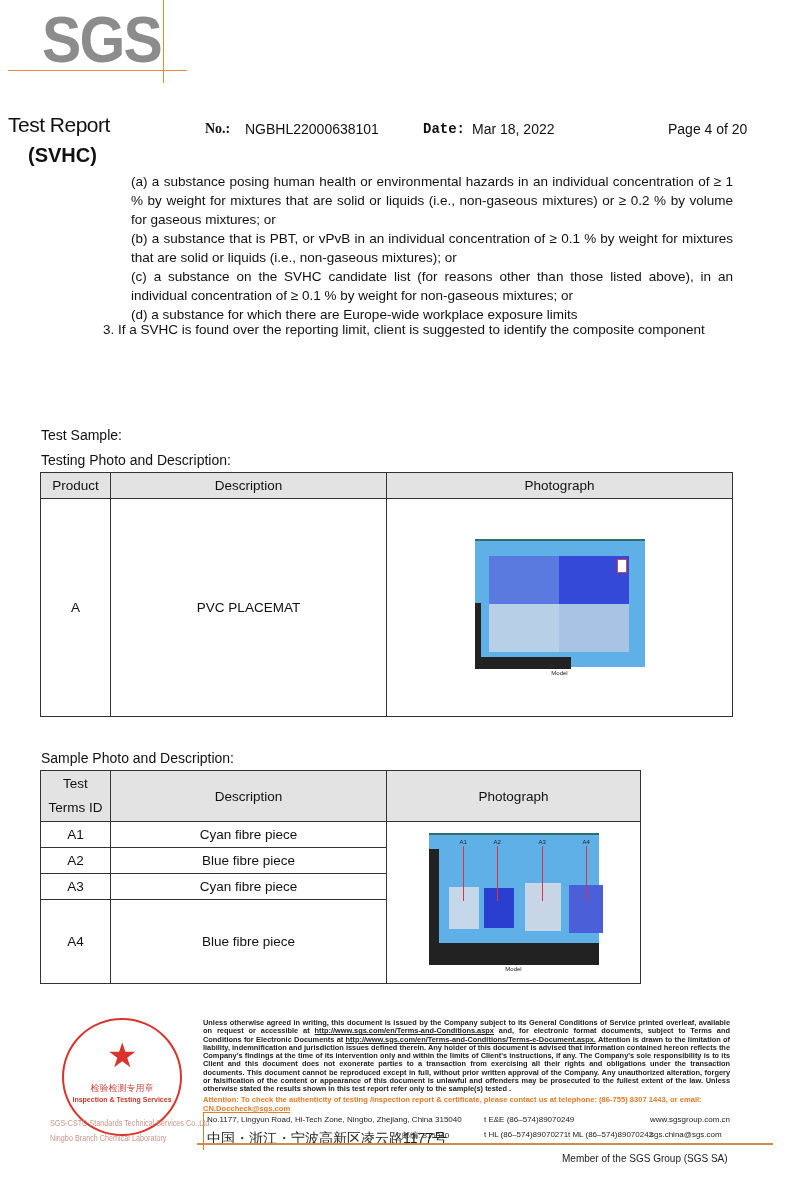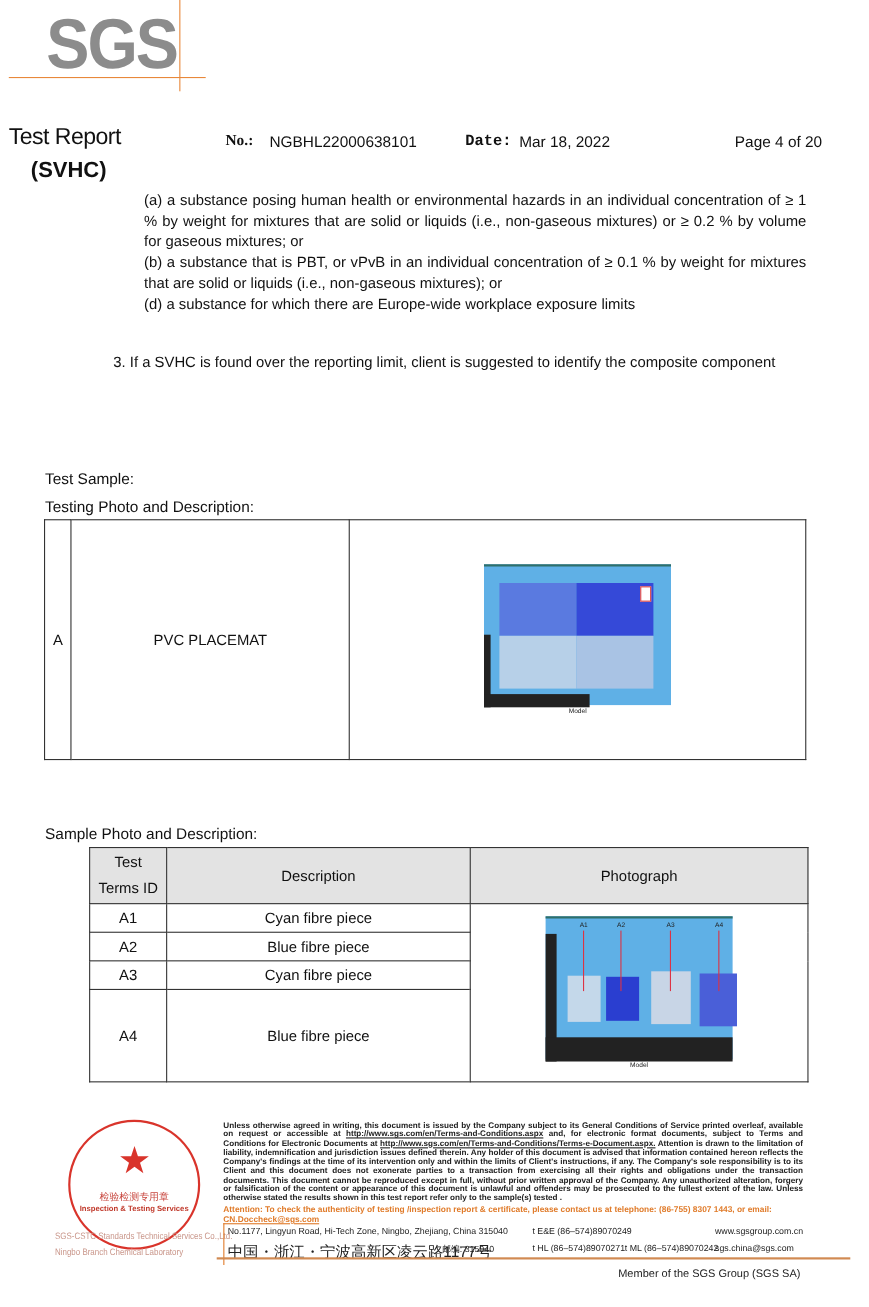--- a/index.html
+++ b/index.html
@@ -29,21 +29,21 @@
   .note3 { left: 103px; width: 630px; top: 320px; }
   .note3 .indent { padding-left: 17px; }
 
   .section-label { position: absolute; left: 41px; font-size: 14px; }
 
   
   table { position: absolute; border-collapse: collapse; font-size: 13.5px; }
   td, th { border: 1.5px solid #333; text-align: center; vertical-align: middle; font-weight: normal; }
   th { background: #e3e3e3; }
   .t1 { left: 40px; top: 472px; width: 693px; }
-  .t2 { left: 40px; top: 770px; width: 654px; margin-left: 41px; }
+  .t2 { left: 40px; top: 770px; width: 601px; }
 
   
   .photo-wrap { display: flex; flex-direction: column; align-items: center; }
   .photo { position: relative; background: #5fb0e6; border-top: 2px solid #2f6f6a; }
   .p1 { width: 170px; height: 128px; }
   .p1 .q { position: absolute; }
   .p1 .q1 { left: 14px; top: 15px; width: 70px; height: 48px; background: #5a7ae0; }
   .p1 .q2 { left: 84px; top: 15px; width: 70px; height: 48px; background: #3549d8; }
   .p1 .q3 { left: 14px; top: 63px; width: 70px; height: 48px; background: #b7d0e8; }
   .p1 .q4 { left: 84px; top: 63px; width: 70px; height: 48px; background: #a9c3e4; }
@@ -93,32 +93,38 @@
 <div class="report-sub">(SVHC)</div>
 <div class="hdr no-label">No.:</div>
 <div class="hdr no-value">NGBHL22000638101</div>
 <div class="hdr date-label">Date:</div>
 <div class="hdr date-value">Mar 18, 2022</div>
 <div class="hdr page-value">Page 4 of 20</div>
 
 <div class="para crit">
   <p>(a)  a substance posing human health or environmental  hazards in an individual  concentration of ≥ 1 % by weight for mixtures that are solid or liquids (i.e., non-gaseous  mixtures) or ≥ 0.2 % by volume  for gaseous mixtures; or</p>
   <p>(b)  a substance that is PBT, or vPvB  in an individual  concentration of ≥ 0.1 % by weight for mixtures that are solid or liquids (i.e., non-gaseous  mixtures); or</p>
+  <p>(c)  a substance on the SVHC candidate list (for reasons other than those listed above),  in an individual  concentration of ≥ 0.1 % by weight for non-gaseous  mixtures; or</p>
   <p>(d)  a substance for which there are Europe-wide  workplace exposure limits</p>
 </div>
 
 <div class="para note3">
   <p>3. If a SVHC is found over the reporting limit, client is suggested to identify the composite component</p>
 </div>
 
 <div class="section-label" style="top:427px;">Test Sample:</div>
 <div class="section-label" style="top:452px;">Testing Photo and Description:</div>
 
 <table class="t1">
   <tbody>
+      <tr style="height:26px;">
+    <th style="width:70px;">Product</th>
+    <th style="width:276px;">Description</th>
+    <th>Photograph</th>
+  </tr>
   <tr style="height:218px;">
     <td>A</td>
     <td>PVC PLACEMAT</td>
     <td>
       <div class="photo-wrap">
         <div class="photo p1">
           <div class="q q1"></div>
               <div class="q q2"></div>
               <div class="q q3"></div>
               <div class="q q4"></div>

